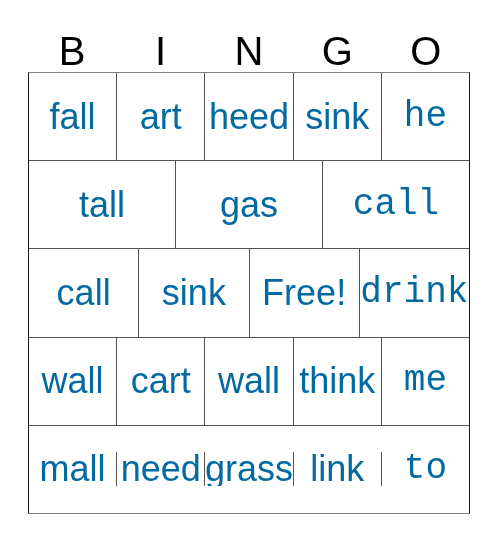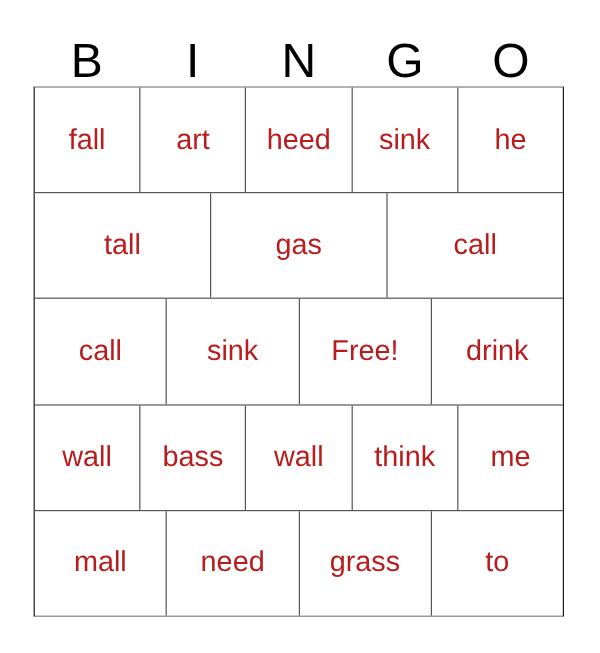--- a/index.html
+++ b/index.html
@@ -54,36 +54,38 @@
     flex-direction: column;
     background: #ffffff;
   }
   .grid-row {
     flex: 1 1 0;
     display: flex;
     border-bottom: 1px solid #555555;
   }
   .grid-row:last-child {
     border-bottom: none;
+    align-items: center;
   }
   .grid-cell {
     flex: 1 1 0;
     display: flex;
     align-items: center;
     justify-content: center;
     border-right: 1px solid #555555;
-    font-size: 24px;
+    font-size: 36px;
     line-height: 34px;
-    color: #b91c1c;
+    color: #0369a1;
     overflow: hidden;
     white-space: nowrap;
     box-sizing: border-box;
   }
   .grid-cell:last-child {
     border-right: none;
+    font-family: Liberation Mono, monospace;
   }
 </style>
 </head>
 <body>
 
 <div id="bingo-card">
 
   <div id="header-row">
     <div class="header-letter">B</div>
     <div class="header-letter">I</div>
@@ -110,27 +112,28 @@
 
     <div class="grid-row">
       <div class="grid-cell">call</div>
       <div class="grid-cell">sink</div>
       <div class="grid-cell">Free!</div>
       <div class="grid-cell">drink</div>
     </div>
 
     <div class="grid-row">
       <div class="grid-cell">wall</div>
-      <div class="grid-cell">bass</div>
+      <div class="grid-cell">cart</div>
       <div class="grid-cell">wall</div>
       <div class="grid-cell">think</div>
       <div class="grid-cell">me</div>
     </div>
 
     <div class="grid-row">
       <div class="grid-cell">mall</div>
       <div class="grid-cell">need</div>
       <div class="grid-cell">grass</div>
+      <div class="grid-cell">link</div>
       <div class="grid-cell">to</div>
     </div>
 
   </div>
 </div>
 
 </body></html>

